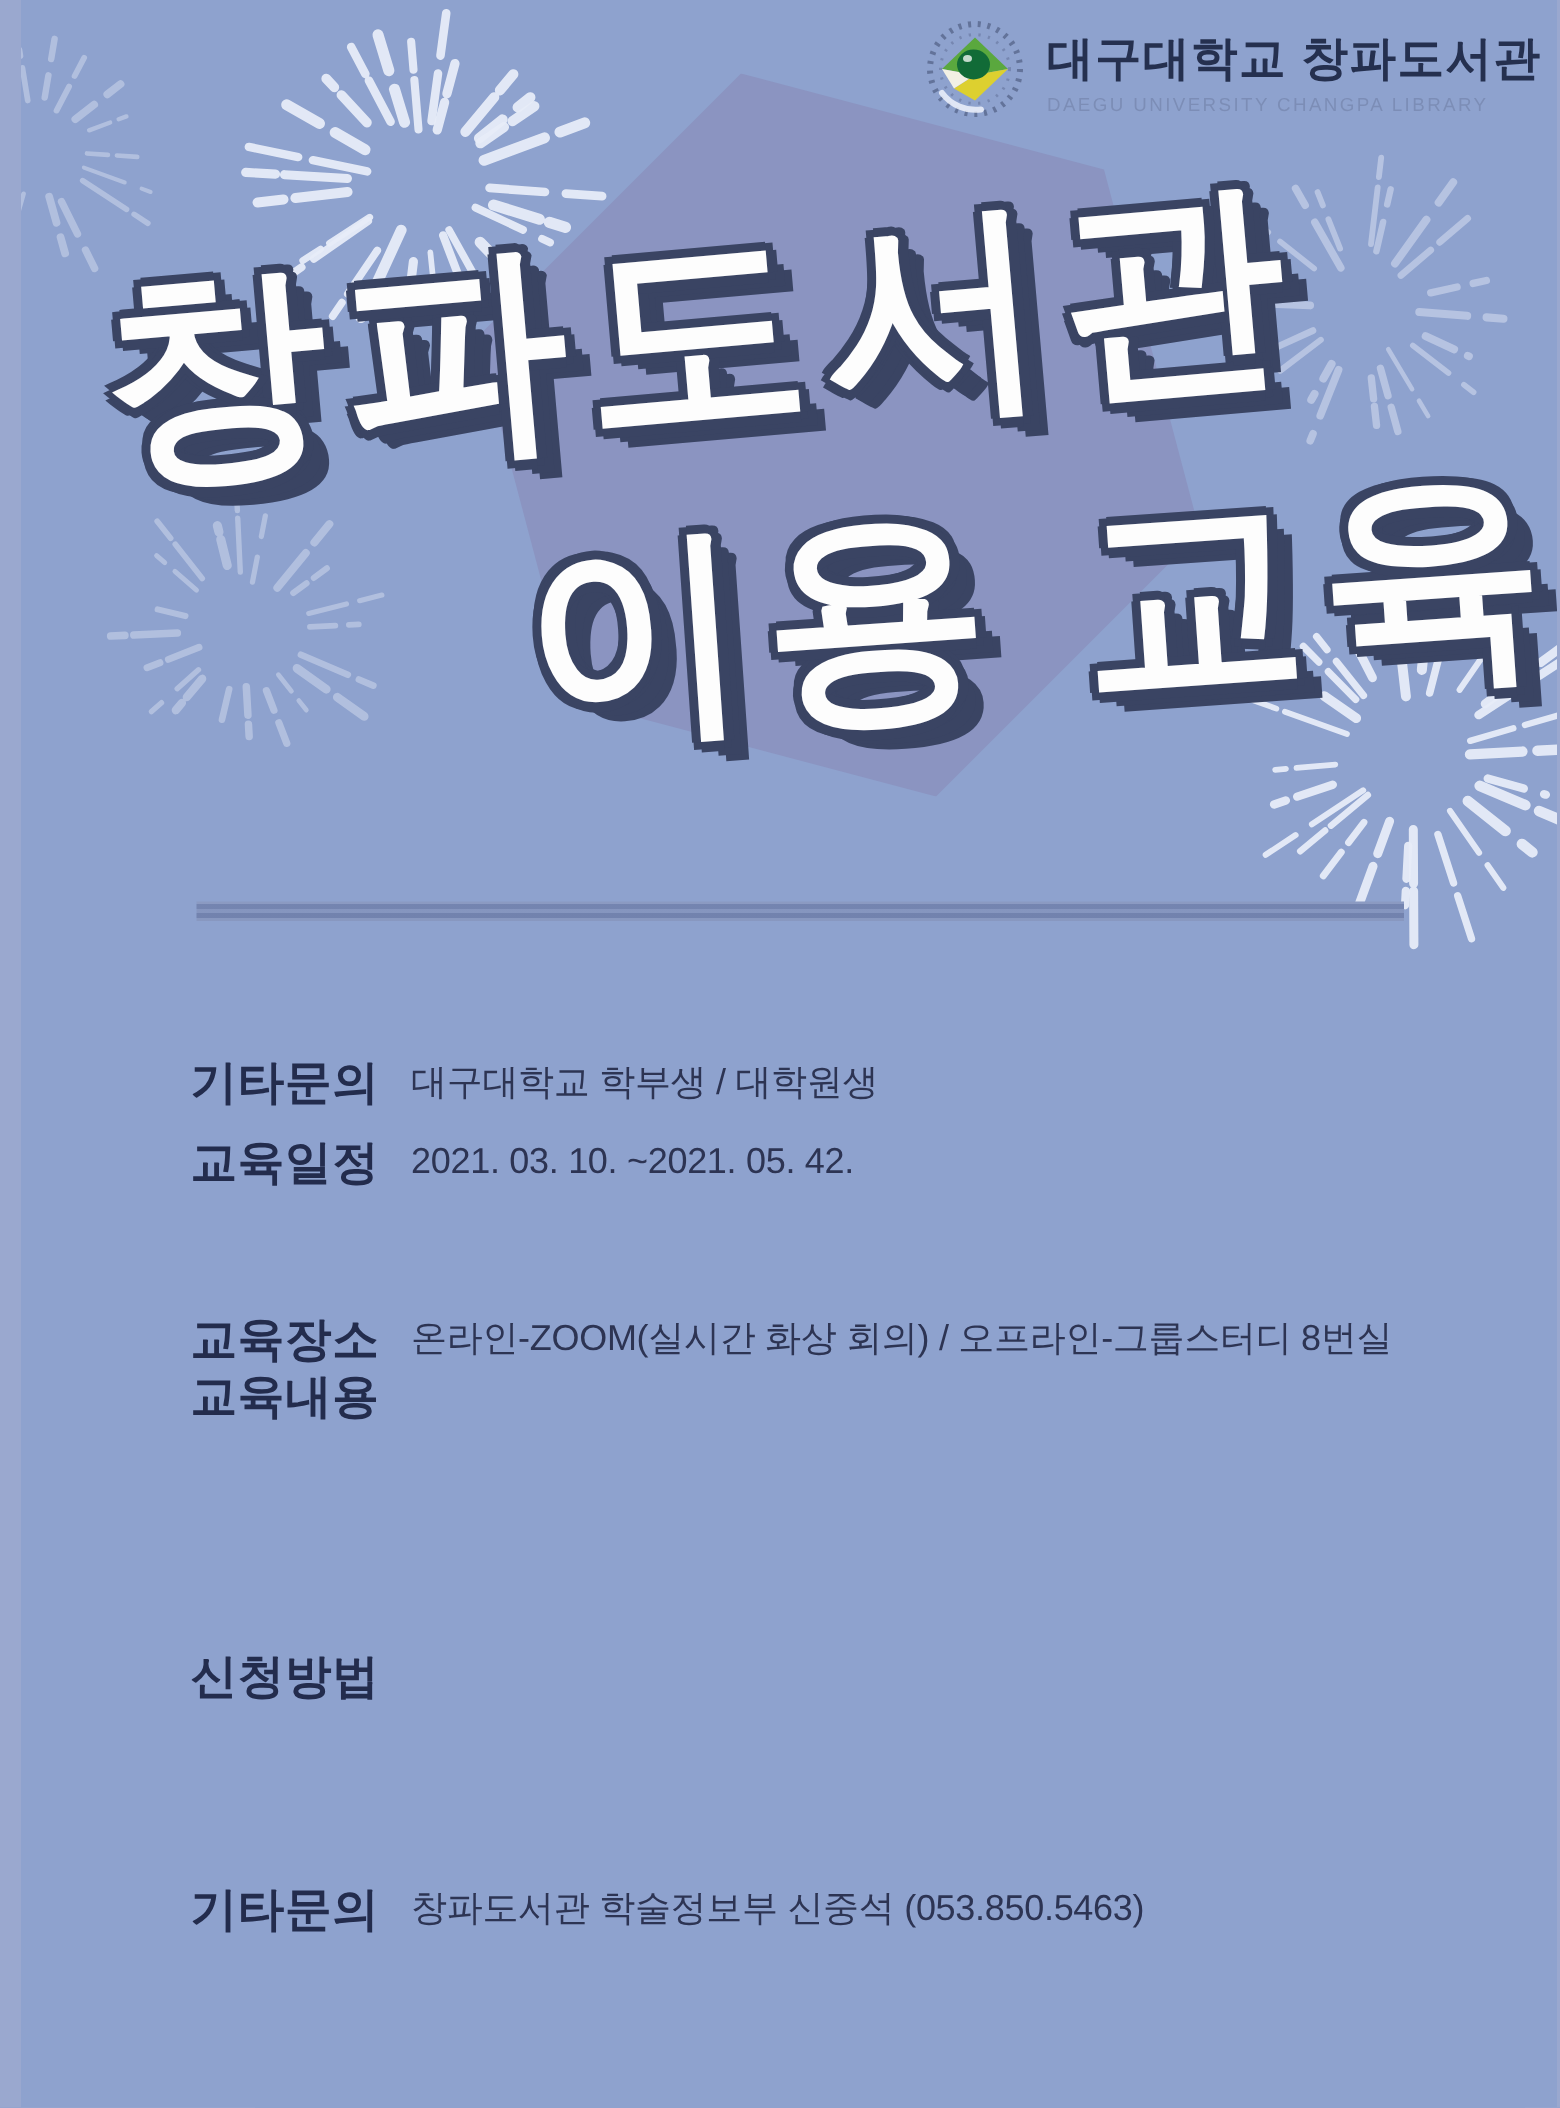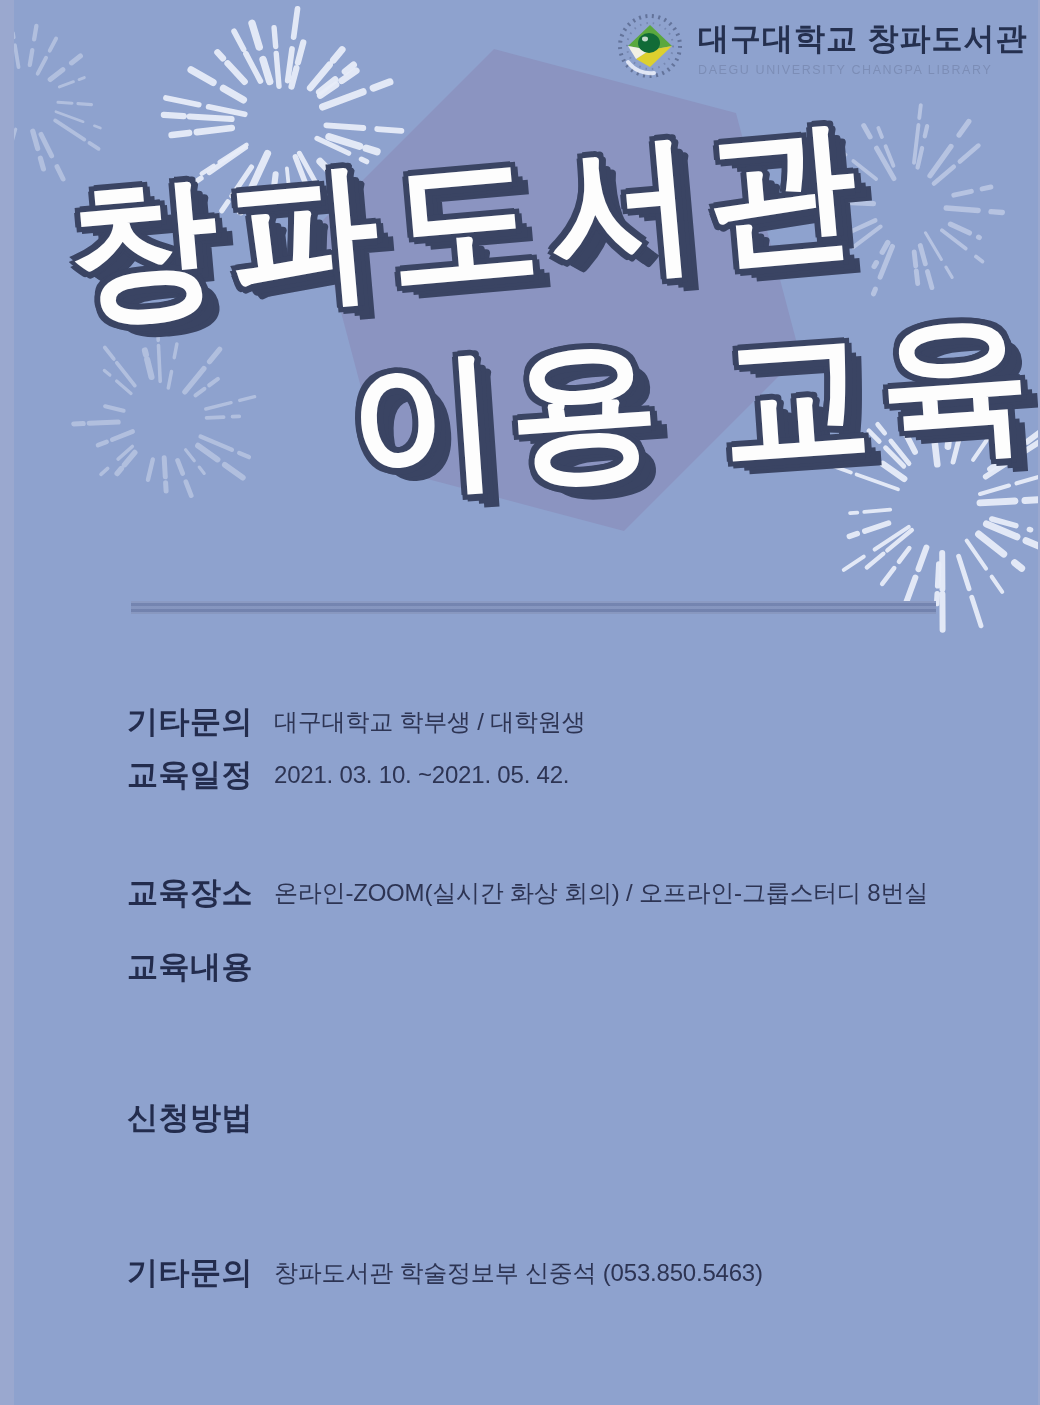--- a/index.html
+++ b/index.html
@@ -235,21 +235,21 @@
       </div>
     </div>
 
     <div class="row" style="top:871px">
       <div class="label">교육장소</div>
       <div class="content">
         <div class="line">온라인-ZOOM(실시간 화상 회의) / 오프라인-그룹스터디 8번실</div>
       </div>
     </div>
 
-    <div class="row" style="top:945px">
+    <div class="row" style="top:909px">
       <div class="label">교육내용</div>
     </div>
 
     <div class="row" style="top:1096px">
       <div class="label">신청방법</div>
     </div>
 
     <div class="row" style="top:1251px">
       <div class="label">기타문의</div>
       <div class="content">

